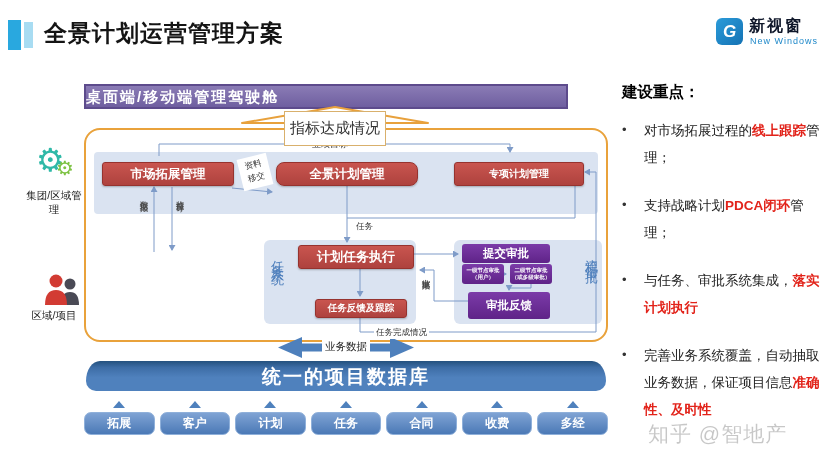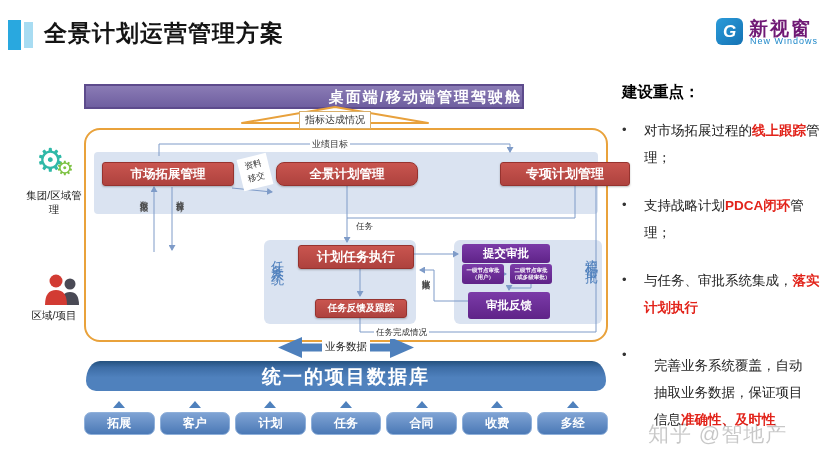--- a/index.html
+++ b/index.html
@@ -5,30 +5,30 @@
   html,body{margin:0;padding:0;background:#fff;}
   .slide{position:relative;width:832px;height:468px;background:#fff;overflow:hidden;
          font-family:"Liberation Sans","DejaVu Sans",sans-serif;color:#222;}
   .abs{position:absolute;}
   
   .accent1{left:8px;top:20px;width:13px;height:30px;background:#29A8DF;}
   .accent2{left:24px;top:22px;width:9px;height:26px;background:#A8DCF2;}
   .title{left:44px;top:18px;font-size:23px;font-weight:bold;color:#141414;letter-spacing:1px;}
   .logo-mark{left:716px;top:18px;width:27px;height:27px;border-radius:6px;background:linear-gradient(135deg,#2B9BD9,#1472B4);
              color:#fff;font-weight:bold;font-size:17px;text-align:center;line-height:27px;font-style:italic;}
-  .logo-cn{left:749px;top:16px;font-size:19px;font-weight:bold;color:#701a75;letter-spacing:2px;}
+  .logo-cn{left:749px;top:16px;font-size:16px;font-weight:bold;color:#0f172a;letter-spacing:2px;}
   .logo-en{left:750px;top:36px;font-size:9px;color:#1E88C9;letter-spacing:1px;}
   
-  .cockpit{left:84px;top:84px;width:440px;height:25px;box-sizing:border-box;border:2px solid #5D4B8C;
+  .cockpit{left:84px;top:84px;width:484px;height:25px;box-sizing:border-box;border:2px solid #5D4B8C;
            background:linear-gradient(180deg,#8A7BB5,#6F5FA0);color:#fff;font-weight:bold;font-size:15px;
-           letter-spacing:2px;text-align:right;line-height:21px;}
+           letter-spacing:2px;text-align:left;line-height:21px;}
   
   .uparrow-wrap{left:240px;top:106px;width:190px;height:24px;z-index:6;}
   .uparrow-label{position:absolute;left:50%;top:5px;transform:translateX(-50%);background:#fff;border:1px solid #D9B06C;
-                 font-size:10px;color:#333;padding:1px 5px;white-space:nowrap;text-align:right;}
+                 font-size:15px;color:#333;padding:7px 5px;white-space:nowrap;text-align:right;}
   
   .frame{left:84px;top:128px;width:524px;height:214px;box-sizing:border-box;border:2px solid #E9A23B;border-radius:16px;background:#fff;}
   .band{position:absolute;left:8px;top:22px;width:504px;height:62px;background:#DAE3F1;border-radius:4px;}
   .panel{position:absolute;top:110px;height:84px;background:#DAE3F1;border-radius:6px;}
   .redbox{position:absolute;z-index:2;background:linear-gradient(180deg,#C9554F,#AE423E);border:1px solid #96332F;
           border-radius:3px;color:#fff;font-weight:bold;display:flex;align-items:center;justify-content:center;
           box-shadow:0 1px 2px rgba(0,0,0,.25);white-space:nowrap;}
   .purplebox{position:absolute;z-index:2;background:linear-gradient(180deg,#7B3BA8,#5F2388);border-radius:3px;color:#fff;
              font-weight:bold;display:flex;align-items:center;justify-content:center;text-align:center;}
   .ptitle{position:absolute;writing-mode:vertical-rl;text-orientation:upright;color:#4E7FBC;font-size:13px;
@@ -97,21 +97,21 @@
     <circle cx="12" cy="7" r="6.5" fill="#D23B33"></circle>
     <path d="M1,31 Q1,16 12,16 Q23,16 23,31 Z" fill="#D23B33"></path>
   </svg>
   <div class="abs side-label" style="left:26px;top:308px;">区域/项目</div>
 
   <div class="abs frame">
     <div class="band"></div>
 
     <div class="redbox" style="left:16px;top:32px;width:130px;height:22px;font-size:12.5px;">市场拓展管理</div>
     <div class="redbox" style="left:190px;top:32px;width:140px;height:22px;font-size:12.5px;border-radius:8px;">全景计划管理</div>
-    <div class="redbox" style="left:368px;top:32px;width:128px;height:22px;font-size:13px;margin-left:46px;">专项计划管理</div>
+    <div class="redbox" style="left:368px;top:32px;width:128px;height:22px;font-size:10px;">专项计划管理</div>
 
     <div class="handover">
       <div>资料</div>
       <div>移交</div>
     </div>
 
 
     <div class="panel" style="left:178px;width:152px;">
       <div class="ptitle" style="left:4px;top:10px;">任务系统</div>
       <div class="redbox" style="left:34px;top:5px;width:114px;height:22px;font-size:13px;">计划任务执行</div>
@@ -229,19 +229,19 @@
       <p class="btext" style="margin:0;"><span>支持战略计划</span><span class="em">PDCA闭环</span><span>管理；</span></p>
     </div>
 
     <div class="bullet">
       <span class="dot">•</span>
       <p class="btext" style="margin:0;"><span>与任务、审批系统集成，</span><span class="em">落实计划执行</span><span></span></p>
     </div>
 
     <div class="bullet">
       <span class="dot">•</span>
-      <p class="btext" style="margin:10px;font-family:Liberation Serif, serif;"><span>完善业务系统覆盖，自动抽取业务数据，保证项目信息</span><span class="em">准确性、及时性</span><span></span></p>
+      <p class="btext" style="margin:0;font-family:Liberation Serif, serif;"><span>完善业务系统覆盖，自动抽取业务数据，保证项目信息</span><span class="em">准确性、及时性</span><span></span></p>
     </div>
   </div>
 
   <div class="abs watermark">知乎 @智地产</div>
 
 </div>
 
 </body></html>

